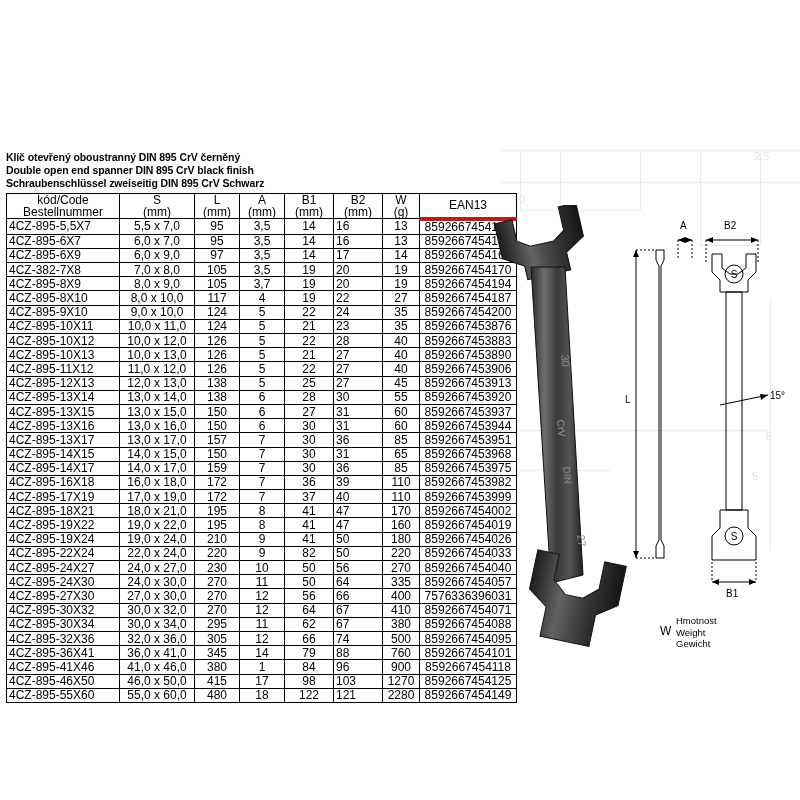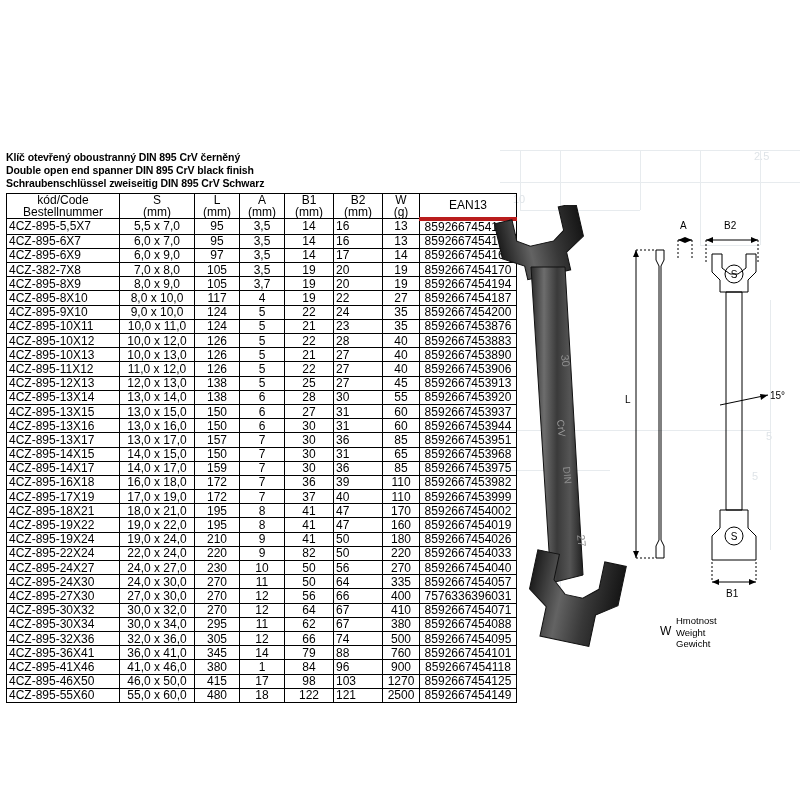--- a/index.html
+++ b/index.html
@@ -509,21 +509,21 @@
           <td class="c-w">1270</td>
           <td class="c-ean">8592667454125</td>
         </tr>
         <tr>
           <td class="c-code">4CZ-895-55X60</td>
           <td class="c-s">55,0 x 60,0</td>
           <td class="c-l">480</td>
           <td class="c-a">18</td>
           <td class="c-b1">122</td>
           <td class="c-b2">121</td>
-          <td class="c-w">2500</td>
+          <td class="c-w">2280</td>
           <td class="c-ean">8592667454149</td>
         </tr>
       </tbody>
   </table>
 
   <div class="photo">
     <svg width="185" height="450" viewBox="0 0 185 450">
       <defs>
         <linearGradient id="steel" x1="0" y1="0" x2="1" y2="0">
           <stop offset="0%" stop-color="#2a2a2a"></stop>

